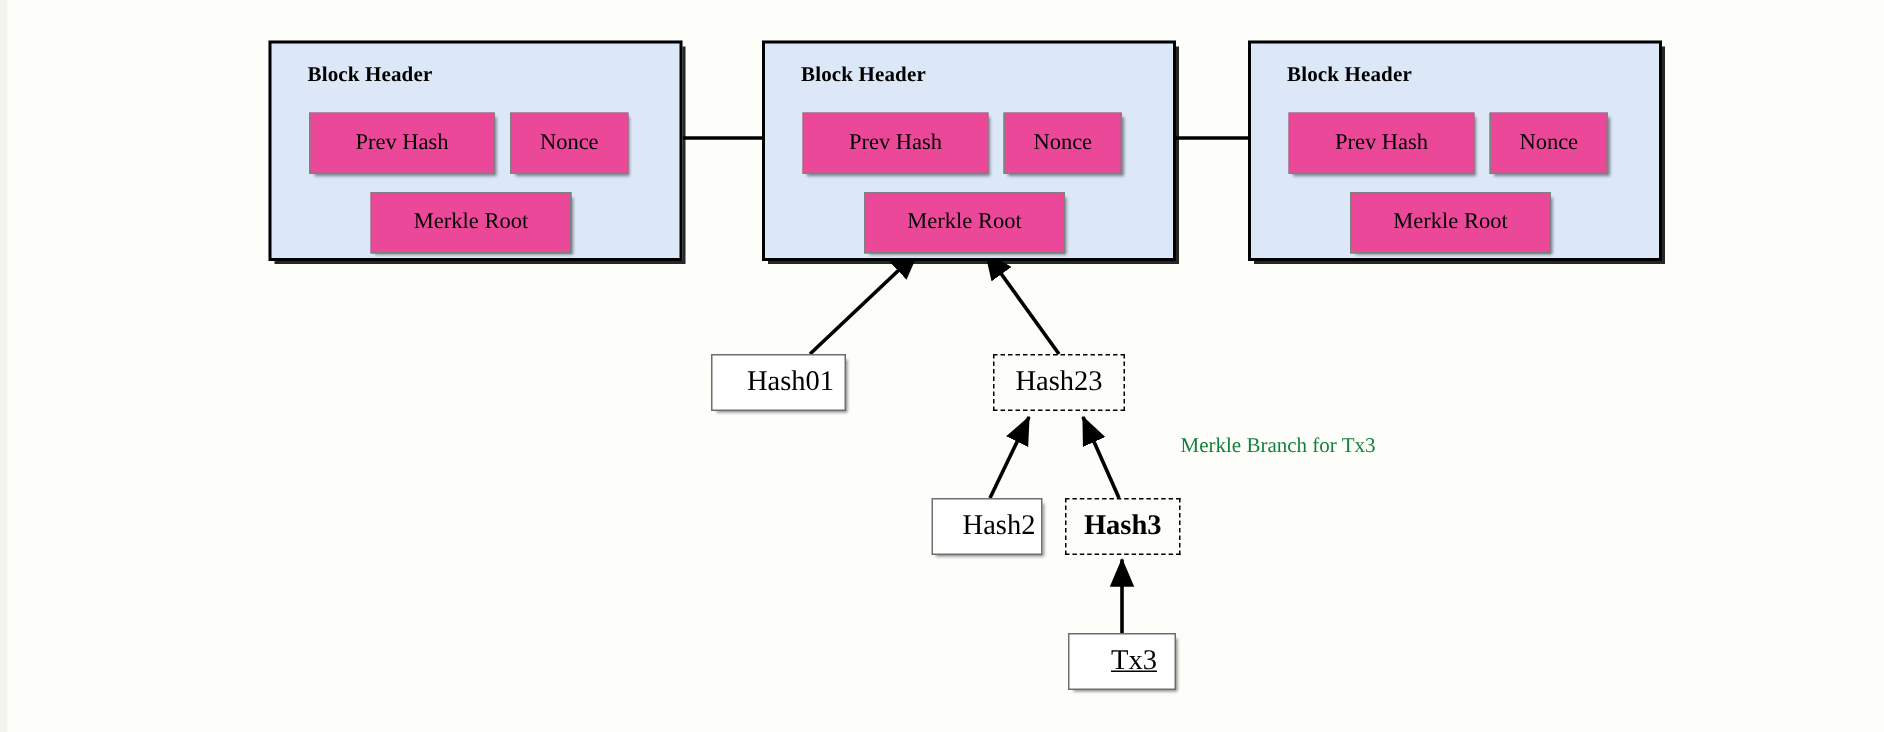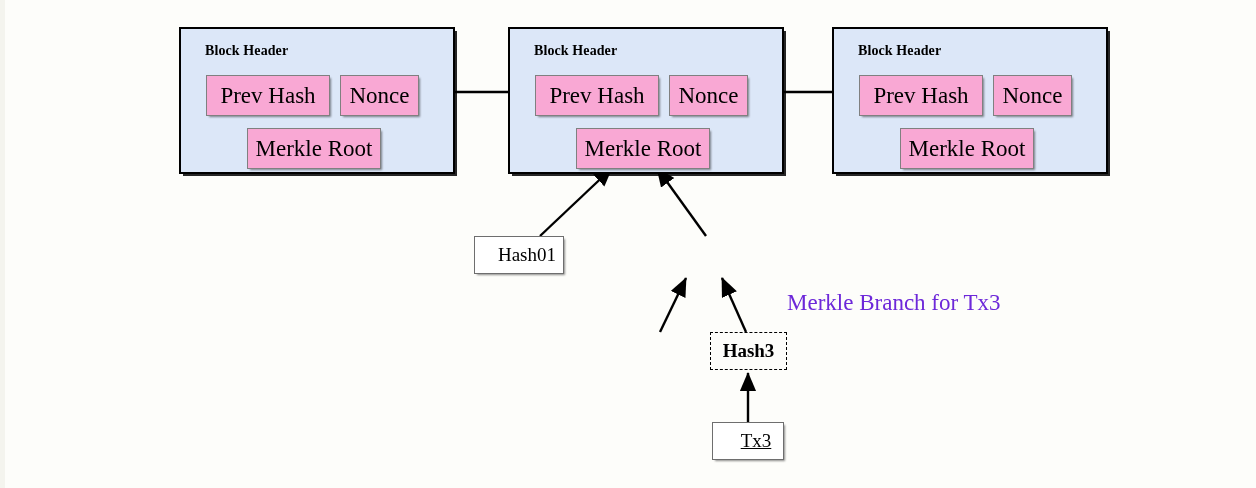--- a/index.html
+++ b/index.html
@@ -51,27 +51,27 @@
     top: 14px;
     font-weight: bold;
     font-size: 14px;
     color: #000;
     letter-spacing: 0.1px;
     white-space: nowrap;
   }
   
   .ibox {
     position: absolute;
-    background: #f9a8d4;
+    background: #ec4899;
     border: 1.5px solid #808080;
     box-sizing: border-box;
     display: flex;
     align-items: center;
     justify-content: center;
-    font-size: 23px;
+    font-size: 15px;
     color: #000;
     white-space: nowrap;
     box-shadow: 2px 2px 2px -1px rgba(0,0,0,0.45);
   }
   
   .node {
     position: absolute;
     background: #ffffff;
     box-sizing: border-box;
     display: flex;
@@ -86,22 +86,22 @@
     box-shadow: 2px 2px 2px -1px rgba(0,0,0,0.45);
     padding-left: 16px;
   }
   .node.dashed {
     border: 1.8px dashed #000000;
     background: transparent;
   }
   
   .caption {
     position: absolute;
-    font-size: 23px;
-    color: #6d28d9;
+    font-size: 14px;
+    color: #15803d;
     white-space: nowrap;
   }
 </style>
 </head>
 <body>
 
 <div id="canvas">
 
   <div class="left-strip"></div>
 
@@ -176,21 +176,23 @@
 
   <div class="block" style="left:832px; top:27px; width:276px; height:147px;">
     <div class="block-title">Block Header</div>
     <div class="ibox" style="left:25px; top:46px; width:124px; height:41px;">Prev Hash</div>
     <div class="ibox" style="left:159px; top:46px; width:79px; height:41px;">Nonce</div>
     <div class="ibox" style="left:66px; top:99px; width:134px; height:41px;">Merkle Root</div>
   </div>
 
   <div class="node solid" style="left:474px; top:236px; width:90px; height:38px;">Hash01</div>
 
+  <div class="node dashed" style="left:662px; top:236px; width:88px; height:38px;">Hash23</div>
 
+  <div class="node solid" style="left:621px; top:332px; width:74px; height:38px;">Hash2</div>
 
   <div class="node dashed" style="left:710px; top:332px; width:77px; height:38px;font-weight:bold;">Hash3</div>
 
   <div class="node solid" style="left:712px; top:422px; width:72px; height:38px;text-decoration:underline;">Tx3</div>
 
   <div class="caption" style="left:787px; top:290px;">Merkle Branch for Tx3</div>
 
 </div>
 
 </body></html>

